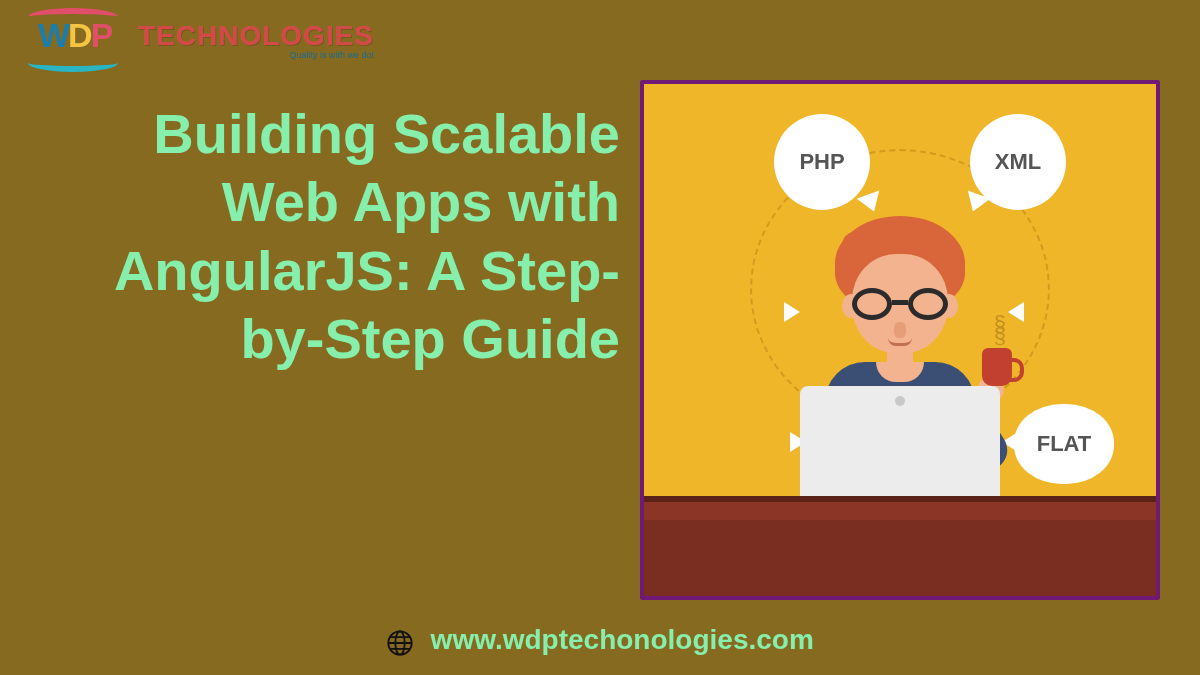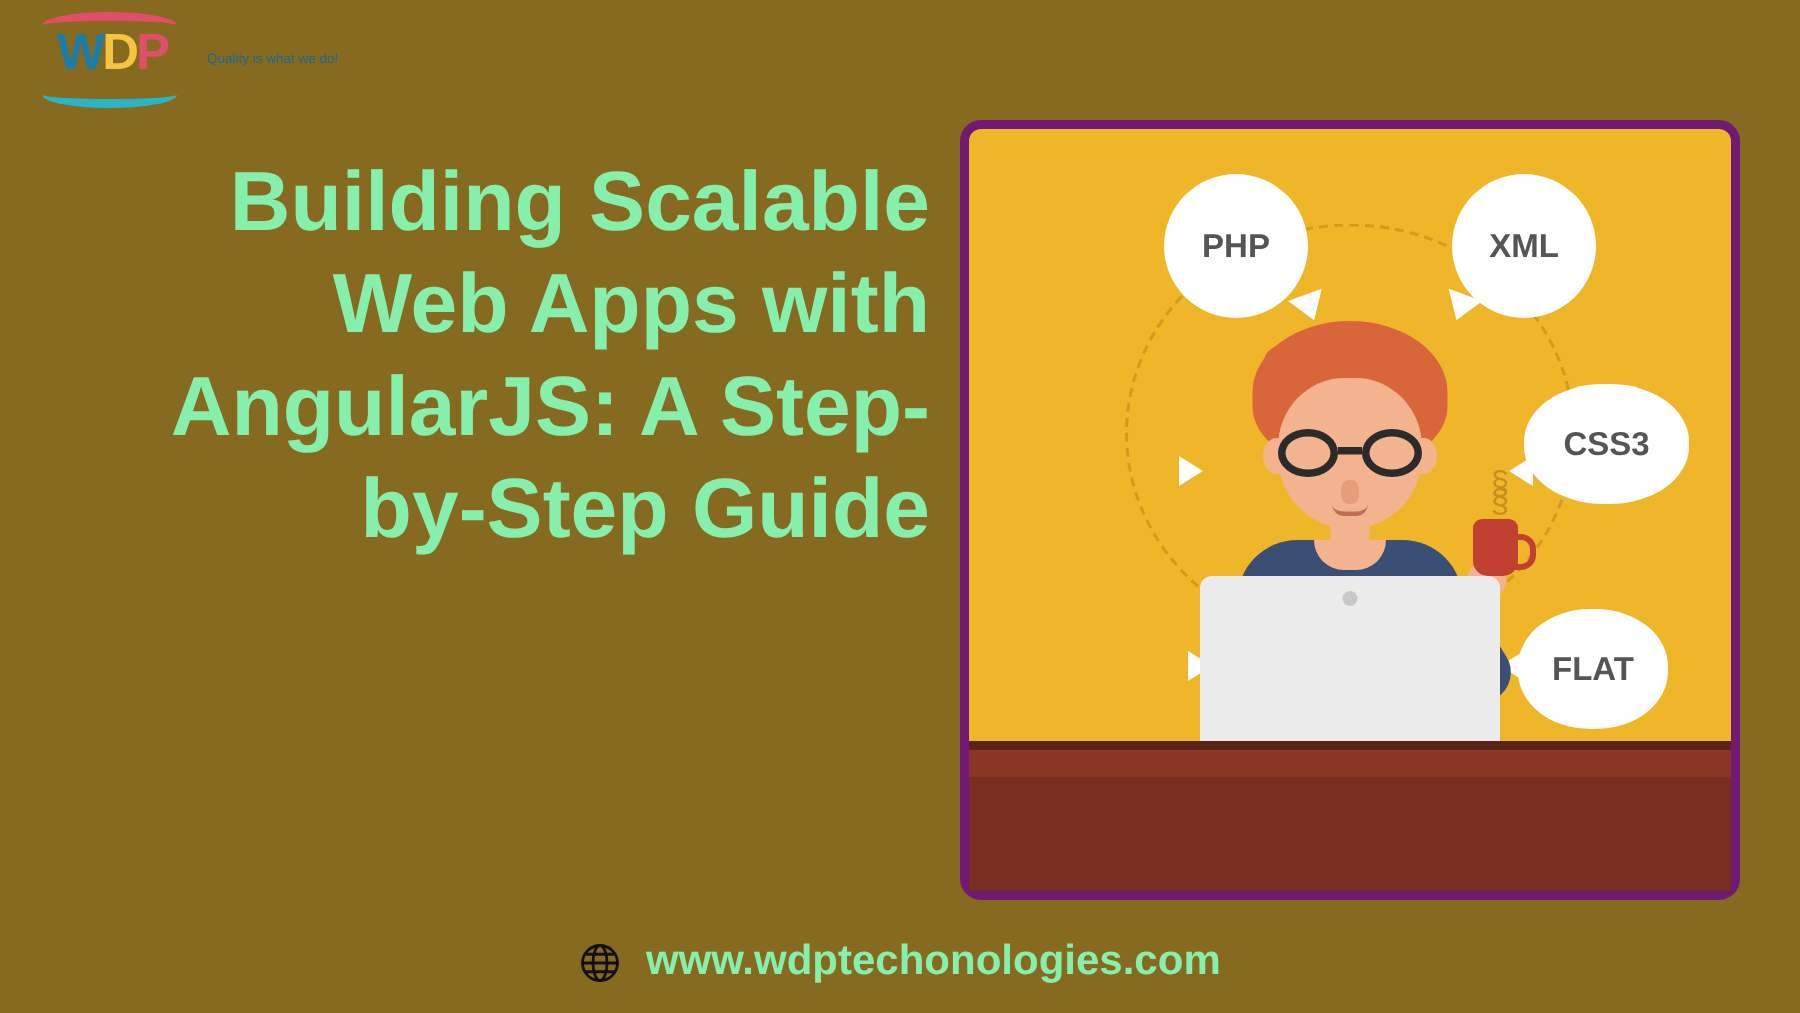--- a/index.html
+++ b/index.html
@@ -24,21 +24,21 @@
     .logo-text .tag { font-size:9px; color:#1a6a8f; text-align:right; margin-top:-2px; }
 
     .title {
       position:absolute; left:30px; top:100px; width:590px;
       font-weight:900; font-size:56px; line-height:1.22; color:#86efac;
       text-align:right;
     }
 
     .illustration {
       position:absolute; right:40px; top:80px; width:520px; height:520px;
-      background:#f0b62a; border-radius:14px; border:6px solid #701a75;
+      background:#f0b62a; border-radius:2px; border:4px solid #701a75;
     }
     .orbit { position:absolute; left:50%; top:40%; transform:translate(-50%,-50%); width:300px; height:280px; border:2px dashed #d39a1e; border-radius:50%; }
     .bubble {
       position:absolute; background:#fff; border-radius:50%;
       display:flex; align-items:center; justify-content:center;
       font-weight:700; color:#555; font-size:22px;
     }
     .bubble.tl { width:96px; height:96px; left:130px; top:30px; }
     .bubble.tr { width:96px; height:96px; right:90px; top:30px; }
     .bubble.ml { width:110px; height:80px; left:36px; top:170px; border-radius:48%; }
@@ -88,35 +88,35 @@
 </head>
 <body>
 
 <div class="logo-area">
   <div class="logo-mark">
     <div class="swoosh-top"></div>
     <div class="wdp"><span class="w">W</span><span class="d">D</span><span class="p">P</span></div>
     <div class="swoosh-bot"></div>
   </div>
   <div class="logo-text">
-    <span class="tag">Quality is what we do!</span>
+    <span class="tech">TECHNOLOGIES</span>
+    <span class="tag">Quality is with we do!</span>
   </div>
 </div>
 
 <h1 class="title">Building Scalable Web Apps with AngularJS: A Step-by-Step Guide</h1>
 
 <div class="illustration">
   <div class="orbit"></div>
 
   <div class="bubble tl">PHP</div>
   <div class="tail tl"></div>
   <div class="bubble tr">XML</div>
   <div class="tail tr"></div>
   <div class="tail ml"></div>
-  <div class="bubble mr">CSS3</div>
   <div class="tail mr"></div>
   <div class="tail bl"></div>
   <div class="bubble br">FLAT</div>
   <div class="tail br"></div>
 
   <div class="person">
     <div class="hair"></div>
     <div class="face"></div>
     <div class="ear l"></div>
       <div class="ear r"></div>

